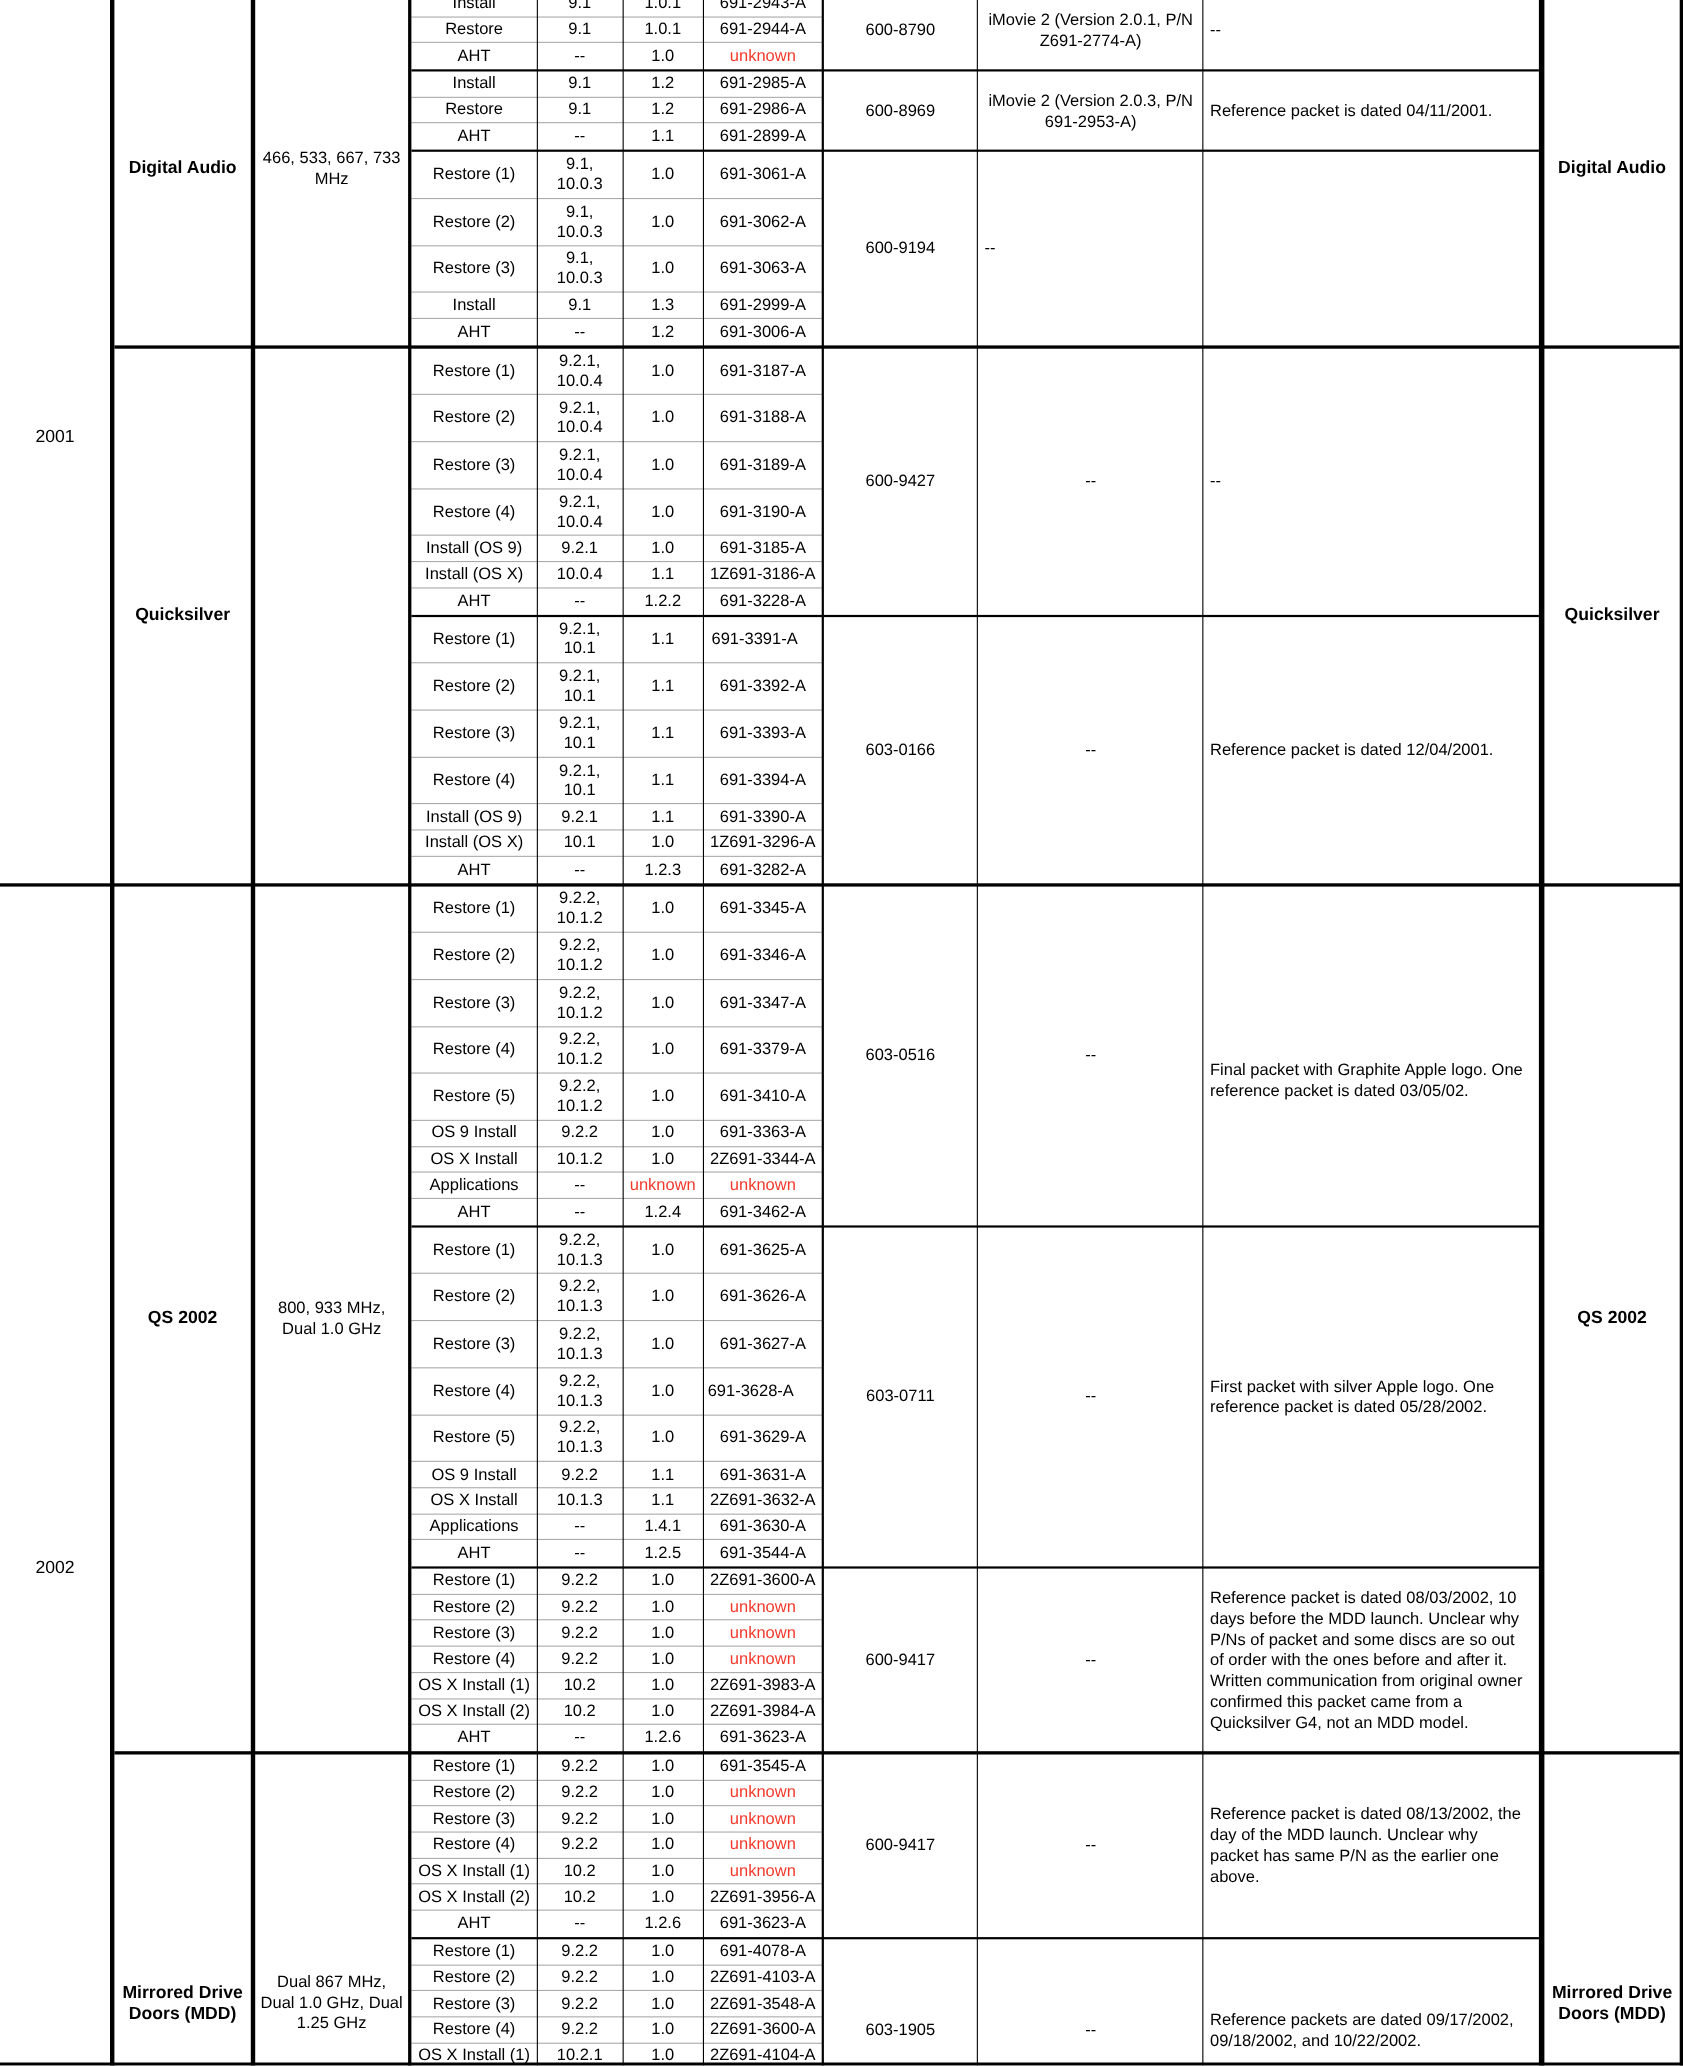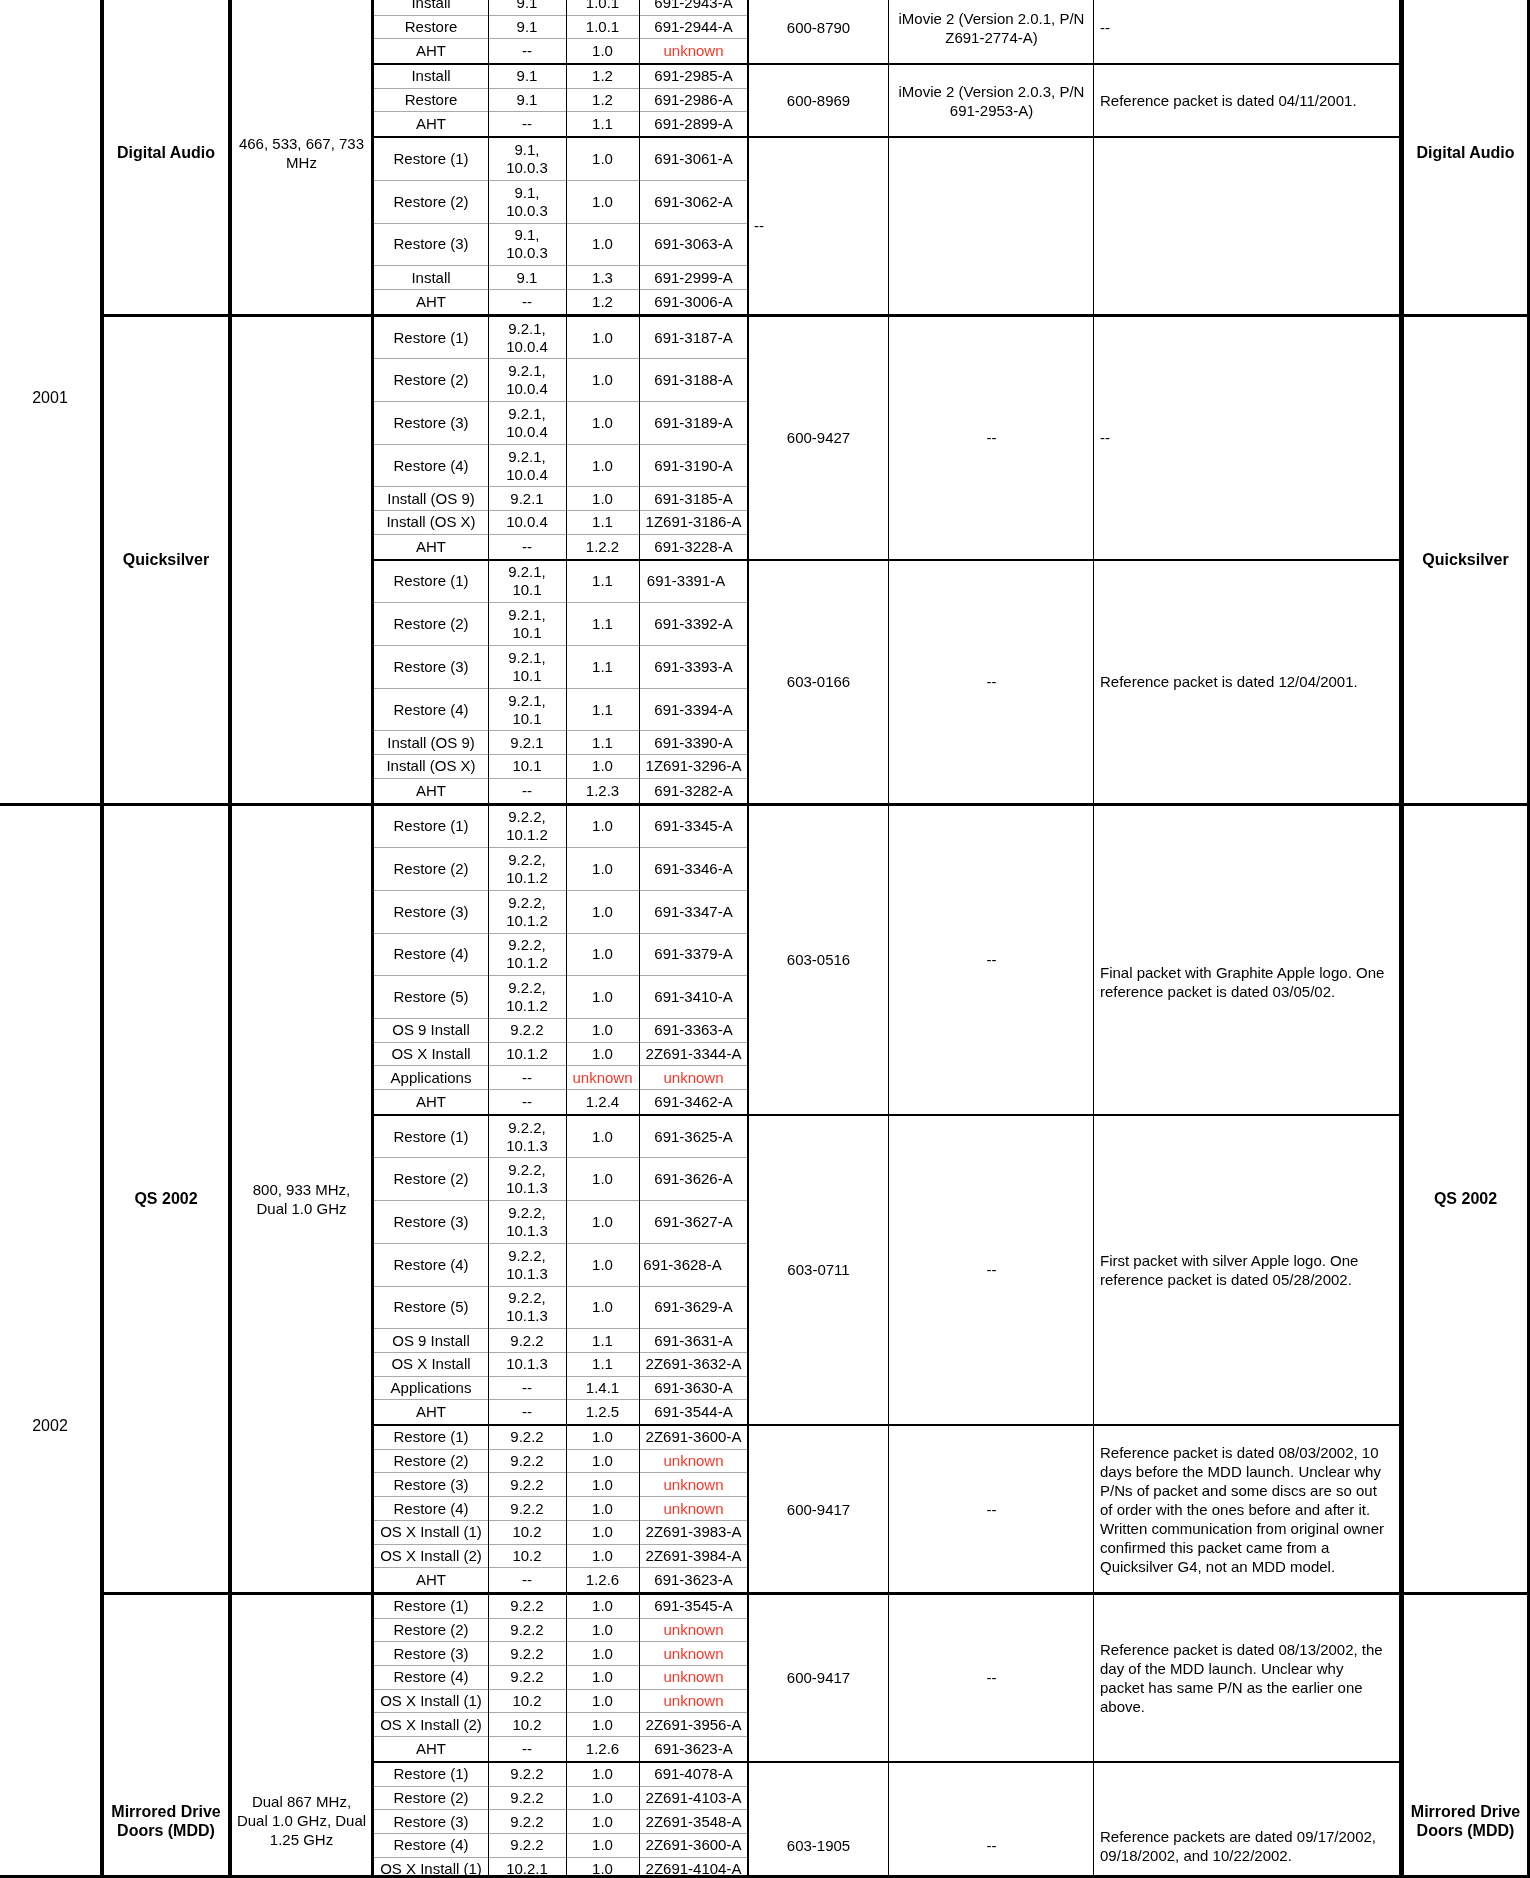--- a/index.html
+++ b/index.html
@@ -154,20 +154,21 @@
           <div class="dc" style="width: 114px;">AHT</div>
           <div class="dc wrap2" style="width: 78px;">
             <div>
               <div>--</div>
             </div>
           </div>
           <div class="dc" style="width: 73px;">1.2</div>
           <div class="dc" style="width: 109px;">691-3006-A</div>
         </div>
       </div>
+      <div class="gcell" style="width: 141px;">600-9194</div>
       <div class="gcell notes" style="width: 305px;">--</div>
     </div>
     <div class="hline" style="left: 104px; width: 1423px; top: 313.7px; height: 3px;"></div>
     <div class="group" style="left: 374px; top: 316.7px; width: 1025px; height: 241.9px;">
       <div class="disc-col" style="width: 374px; height: 241.9px; align-self: flex-start;">
         <div class="disc-row" style="height: 42.7px;">
           <div class="dc" style="width: 114px;">Restore (1)</div>
           <div class="dc wrap2" style="width: 78px;">
             <div>
               <div>9.2.1,</div>

